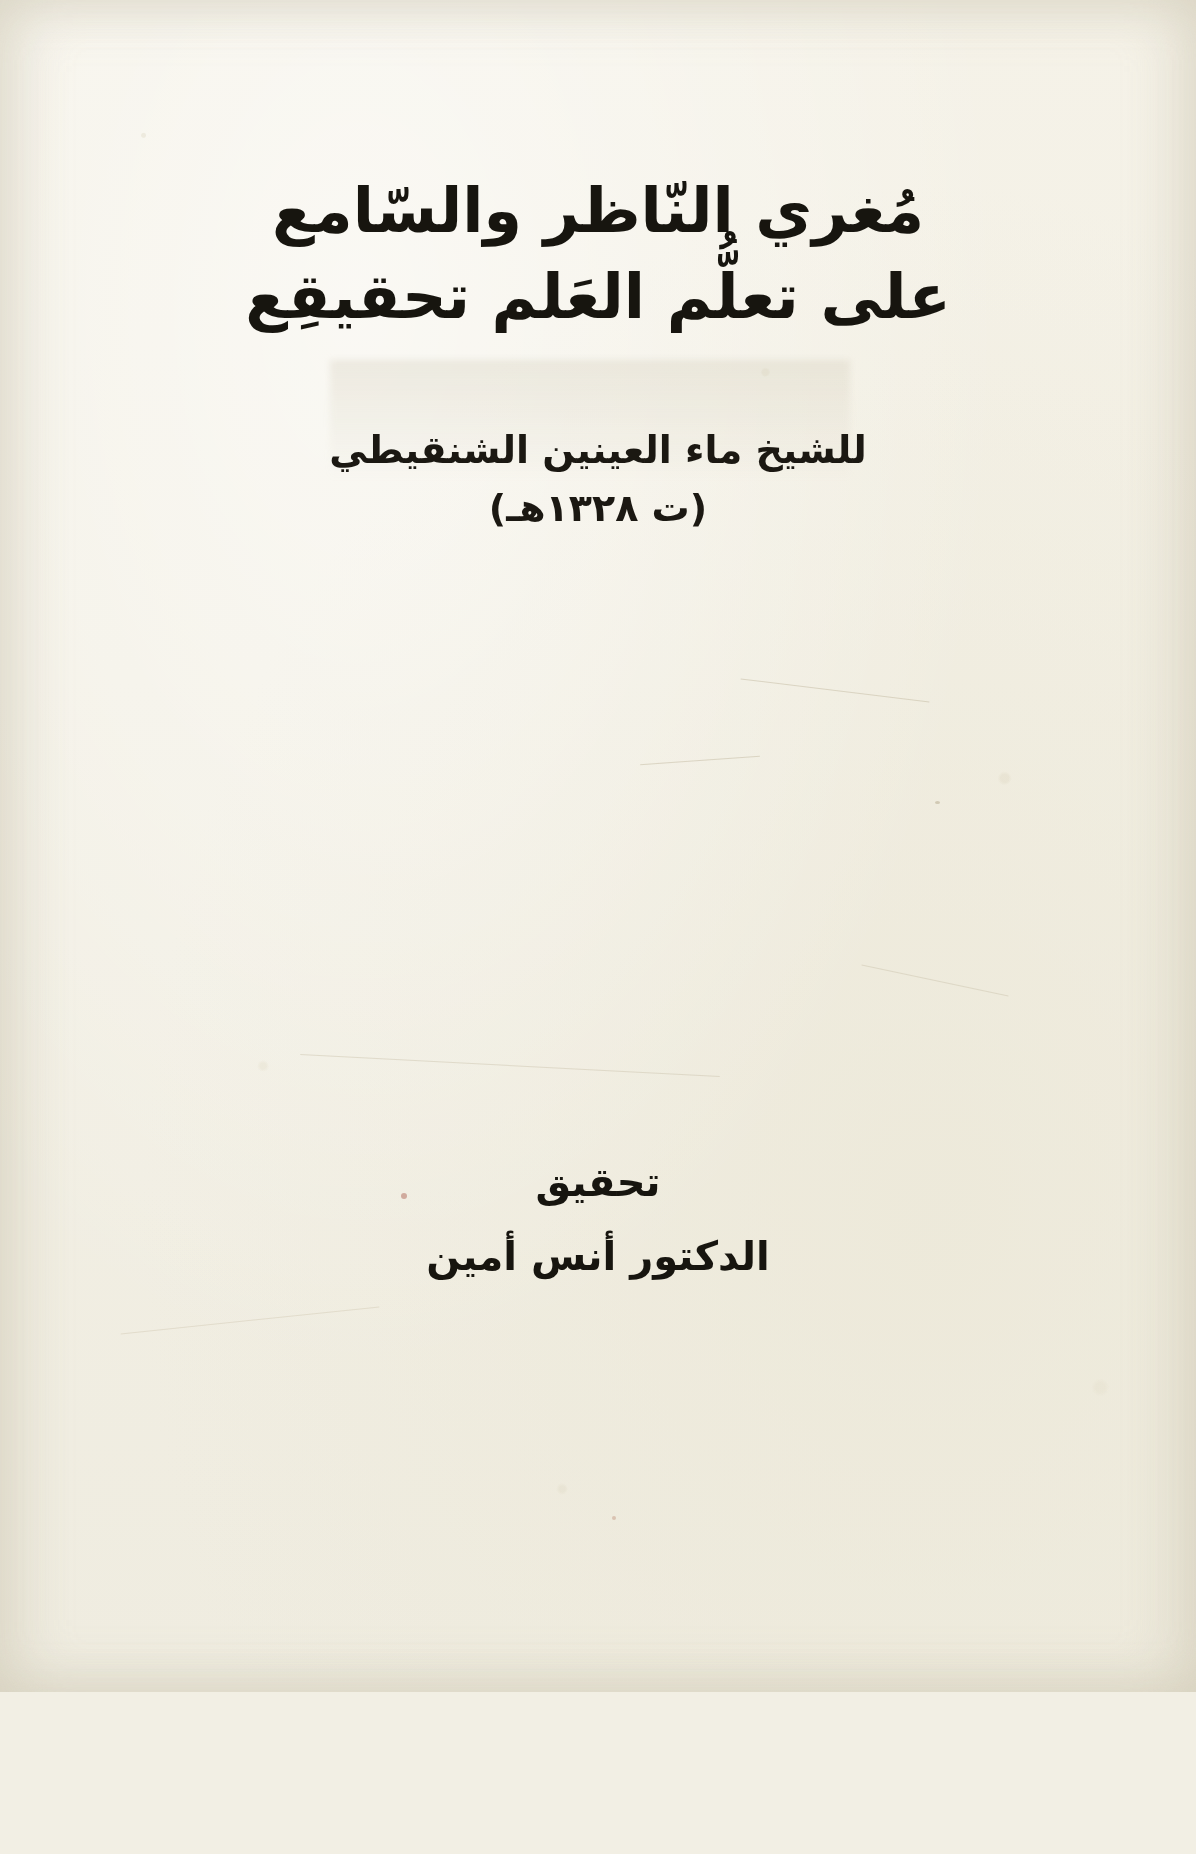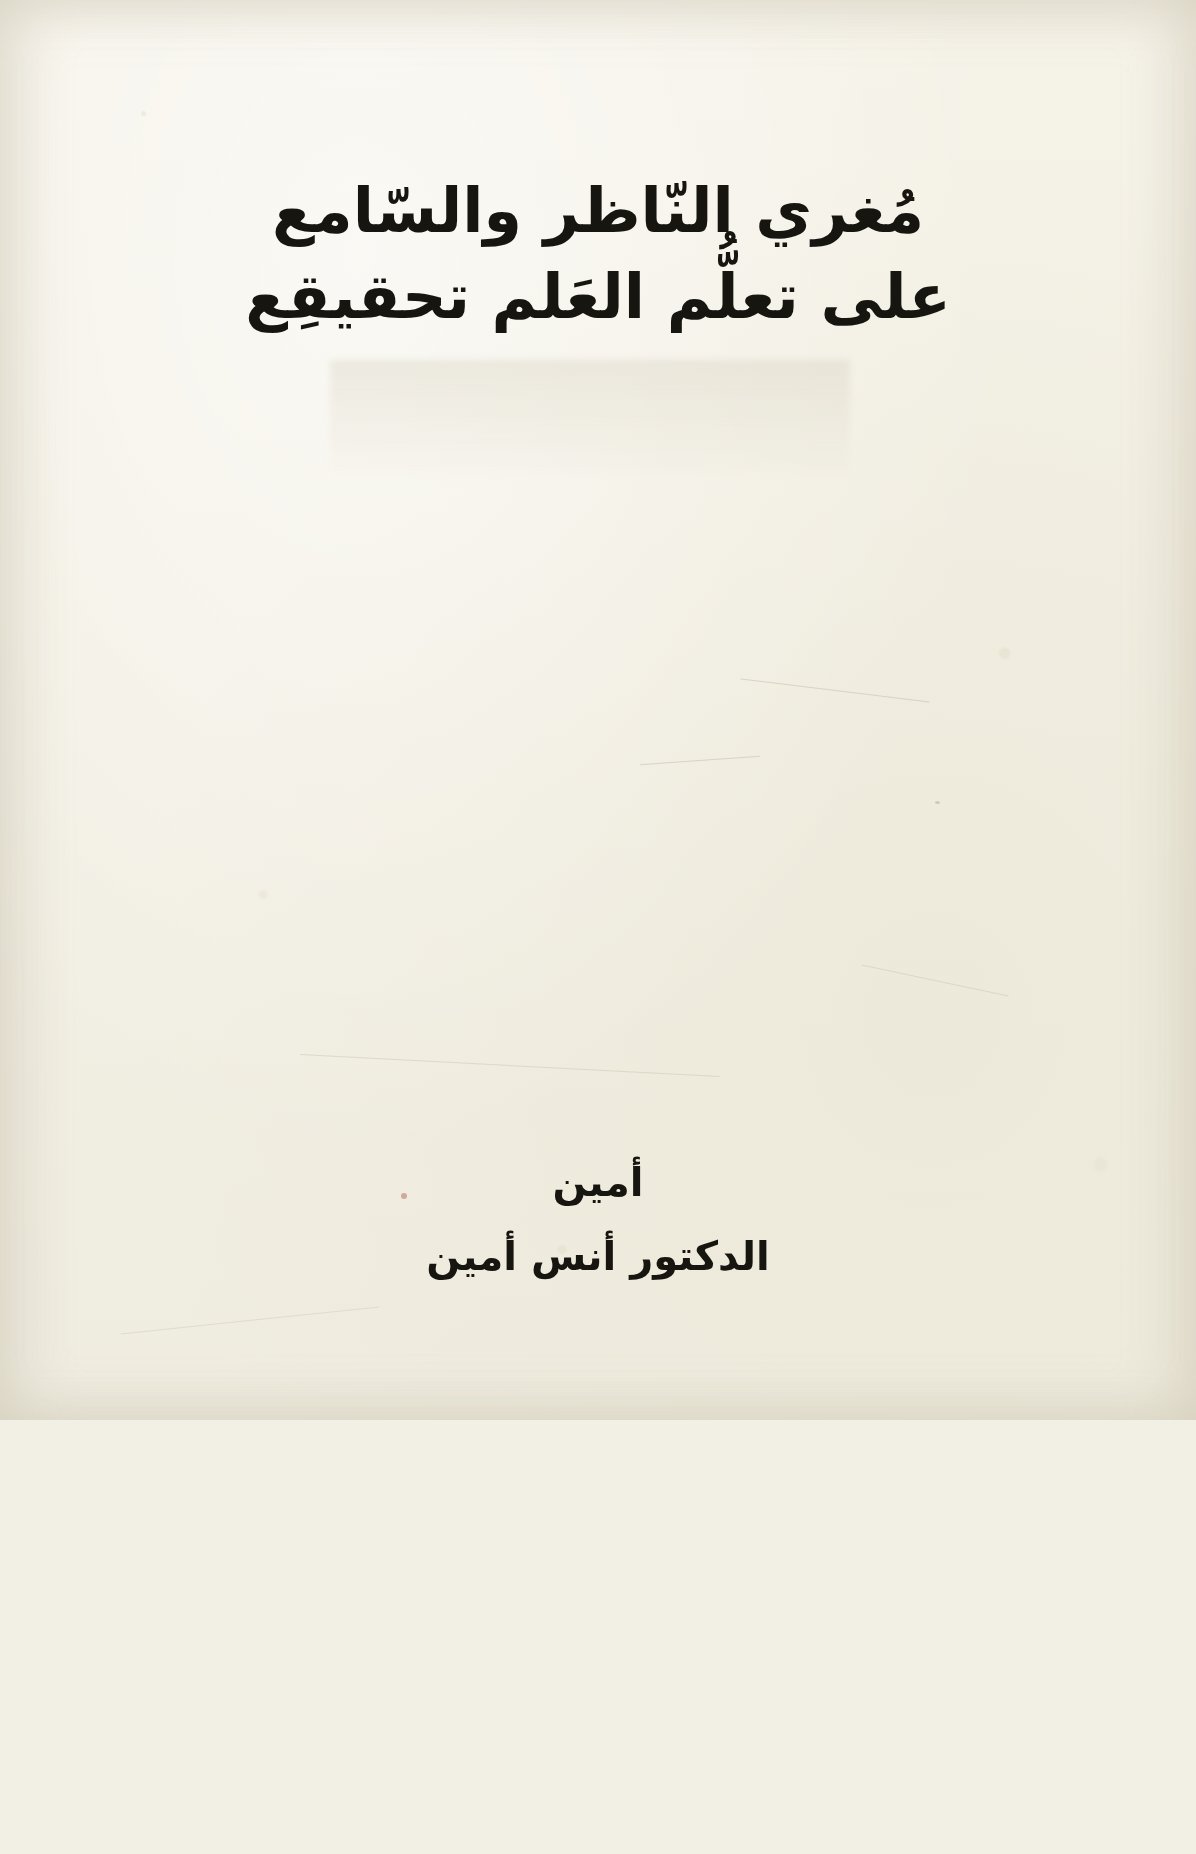--- a/index.html
+++ b/index.html
@@ -11,21 +11,21 @@
     height: 1854px;
     background: #f2efe4;
     font-family: "DejaVu Sans", sans-serif;
     overflow: hidden;
   }
 
   
   .page {
     position: relative;
     width: 1196px;
-    height: 1420px;
+    height: 1692px;
     box-sizing: border-box;
     background:
       radial-gradient(ellipse at 30% 18%, rgba(255,255,255,0.55) 0%, rgba(255,255,255,0) 55%),
       radial-gradient(ellipse at 78% 72%, rgba(236,232,216,0.8) 0%, rgba(255,255,255,0) 60%),
       linear-gradient(180deg, #f5f2e8 0%, #f3f0e5 40%, #efece0 100%);
     overflow: hidden;
   }
 
   
   .grain {
@@ -162,20 +162,24 @@
   <div class="scratch s5"></div>
   <div class="speck k1"></div>
   <div class="speck k2"></div>
   <div class="speck k3"></div>
 
   <div class="title-block">
     <div class="title-line">مُغري النّاظر والسّامع</div>
     <div class="title-line">على تعلُّم العَلم تحقيقِع</div>
   </div>
 
+  <div class="author-block">
+    <div class="author-line">للشيخ ماء العينين الشنقيطي</div>
+    <div class="death-line">(ت ١٣٢٨هـ)</div>
+  </div>
 
   <div class="editor-block">
-    <div class="editor-label">أمين</div>
+    <div class="editor-label">تحقيق</div>
     <div class="editor-name">الدكتور أنس أمين</div>
   </div>
 
   <div class="edge-shade"></div>
 </div>
 
 </body></html>

